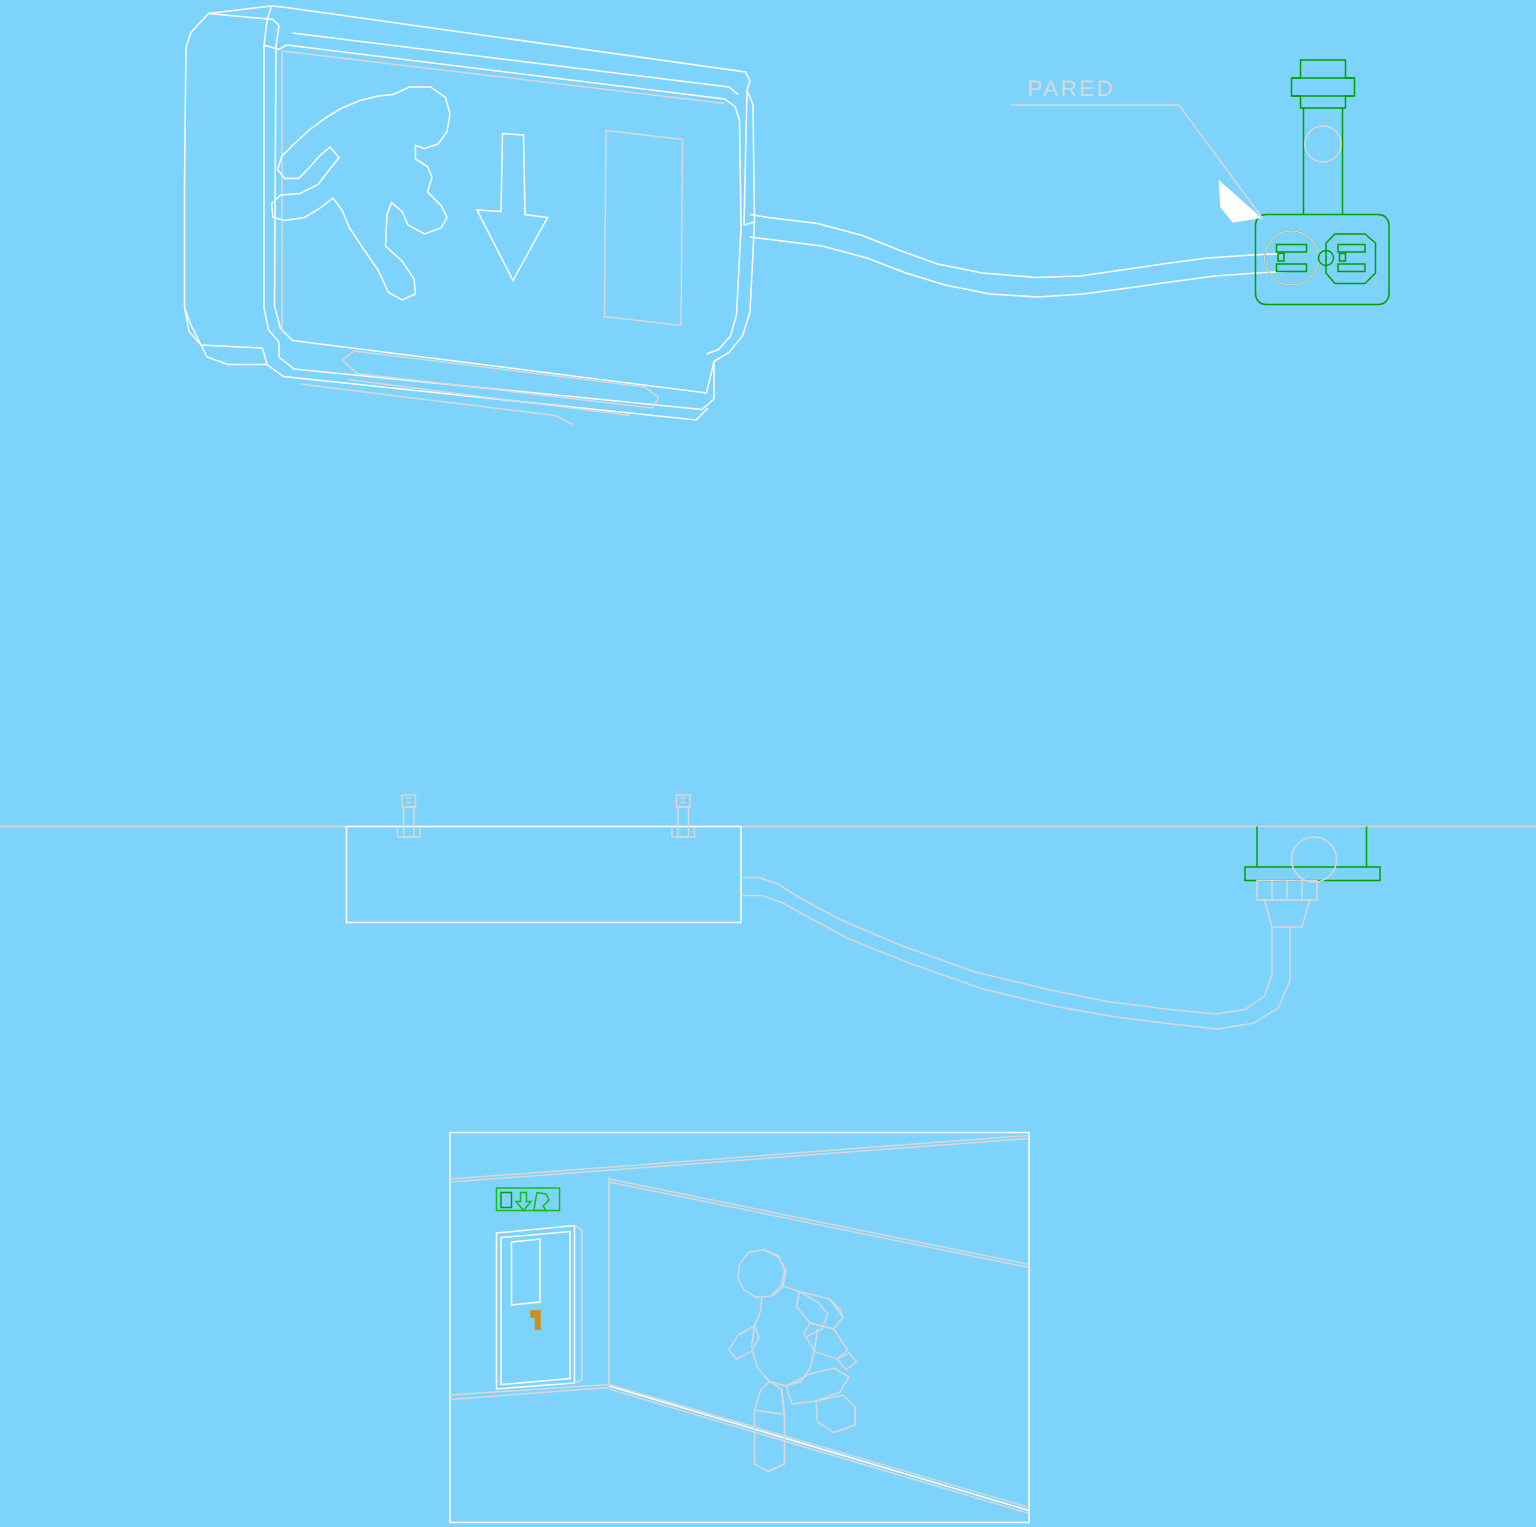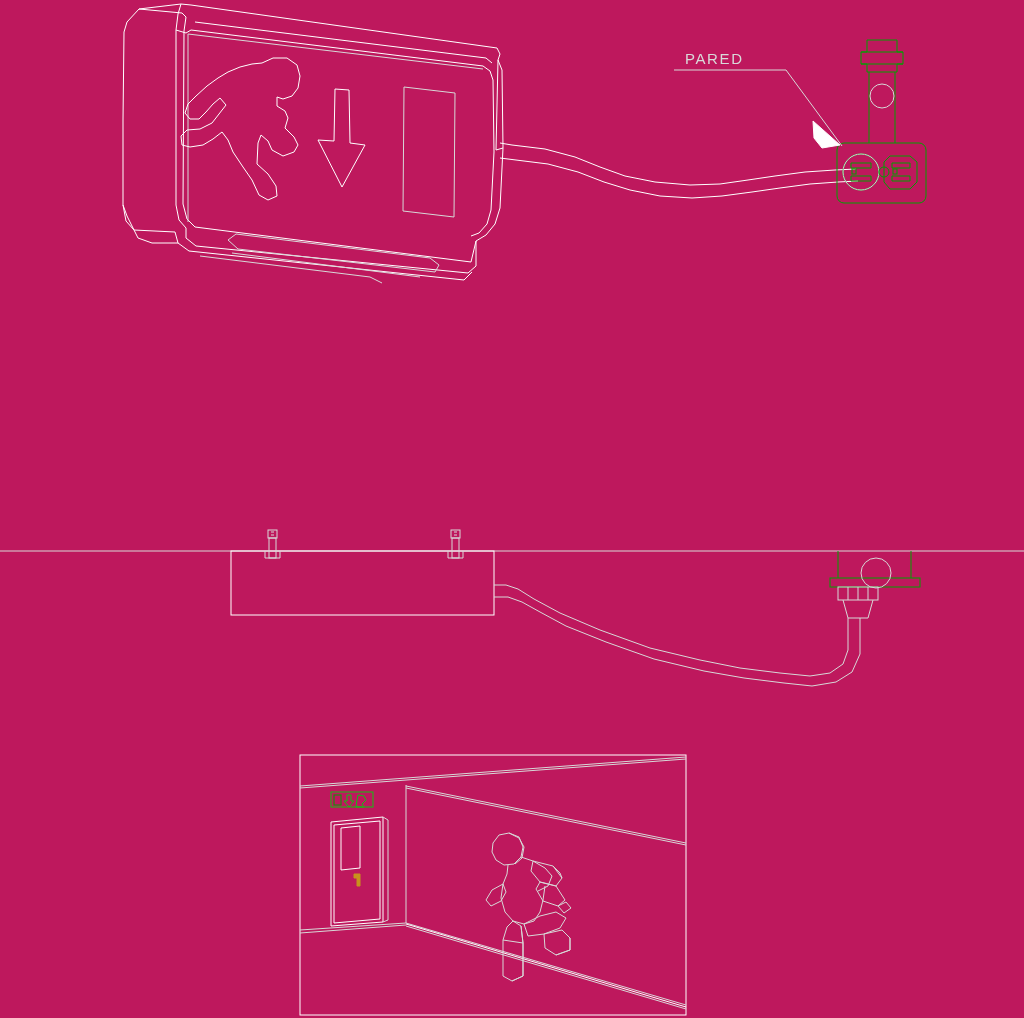--- a/index.html
+++ b/index.html
@@ -4,21 +4,21 @@
 <style>
   html, body {
     margin: 0;
     padding: 0;
     background: #000000;
   }
   #canvas-root {
     position: relative;
     width: 1024px;
     height: 1018px;
-    background: #be185d;
+    background: #7dd3fc;
     overflow: hidden;
     font-family: "Liberation Sans", sans-serif;
   }
   #cad-svg {
     position: absolute;
     left: 0;
     top: 0;
     width: 1024px;
     height: 1018px;
     display: block;

